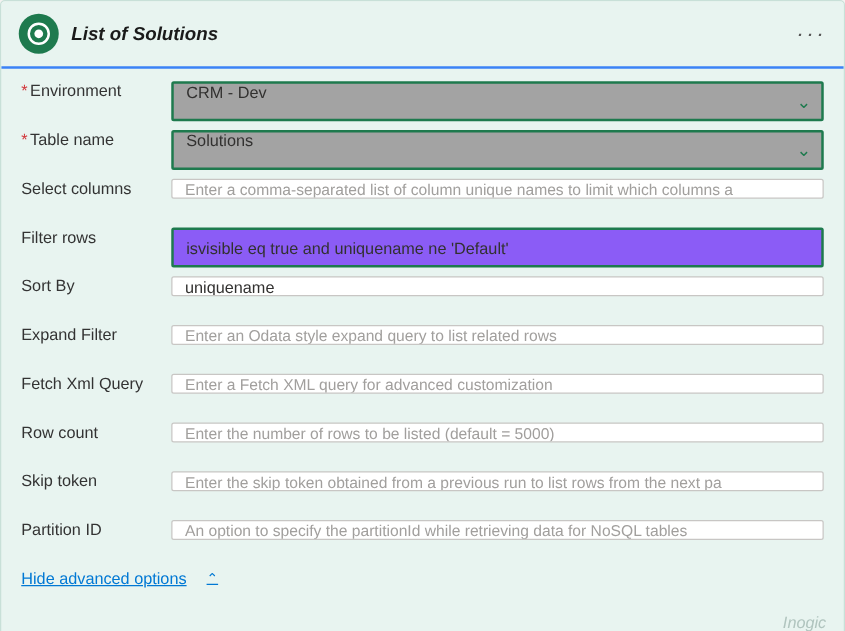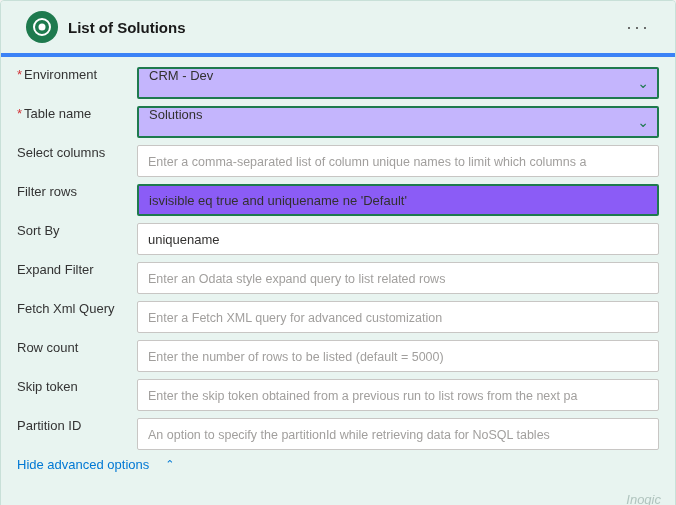--- a/index.html
+++ b/index.html
@@ -16,23 +16,24 @@
       width: 676px;
       background: #e8f4f0;
       border: 1px solid #c8e0d8;
       border-radius: 4px;
       overflow: hidden;
     }
     .header {
       display: flex;
       align-items: center;
       justify-content: space-between;
-      padding: 10px 25px;
+      padding: 10px 14px;
       background: #e8f4f0;
-      border-bottom: 4px solid #3b82f6;
+      border-bottom: 2px solid #3b82f6;
+      font-style: italic;
     }
     .header-left {
       display: flex;
       align-items: center;
       gap: 10px;
     }
     .logo-circle {
       width: 32px;
       height: 32px;
       border-radius: 50%;
@@ -85,21 +86,21 @@
       font-size: 13px;
       color: #333;
       padding-right: 8px;
     }
     .required-star {
       color: #d13438;
       margin-right: 2px;
     }
     .form-input {
       flex: 1;
-      height: 32px;
+      height: 16px;
       border: 1px solid #c8c6c4;
       border-radius: 2px;
       padding: 0 10px;
       font-size: 13px;
       color: #323130;
       background: white;
       outline: none;
     }
     .form-input::placeholder {
       color: #a19f9d;
@@ -110,21 +111,21 @@
       position: relative;
     }
     .dropdown-input {
       width: 100%;
       height: 32px;
       border: 2px solid #1e7a4e;
       border-radius: 2px;
       padding: 0 36px 16px 10px;
       font-size: 13px;
       color: #323130;
-      background: #c4b5fd;
+      background: #a3a3a3;
       outline: none;
       appearance: none;
       cursor: pointer;
     }
     .dropdown-chevron {
       position: absolute;
       right: 10px;
       top: 50%;
       transform: translateY(-50%);
       color: #1e7a4e;
@@ -144,20 +145,21 @@
     }
     .hide-advanced {
       color: #0078d4;
       font-size: 13px;
       cursor: pointer;
       display: flex;
       align-items: center;
       gap: 16px;
       margin-top: 4px;
       margin-bottom: 4px;
+      text-decoration: underline;
     }
     .watermark {
       text-align: right;
       padding: 4px 14px 6px 0;
       font-size: 13px;
       color: #b0c4be;
       font-style: italic;
     }
     .chevron-up {
       font-size: 11px;

